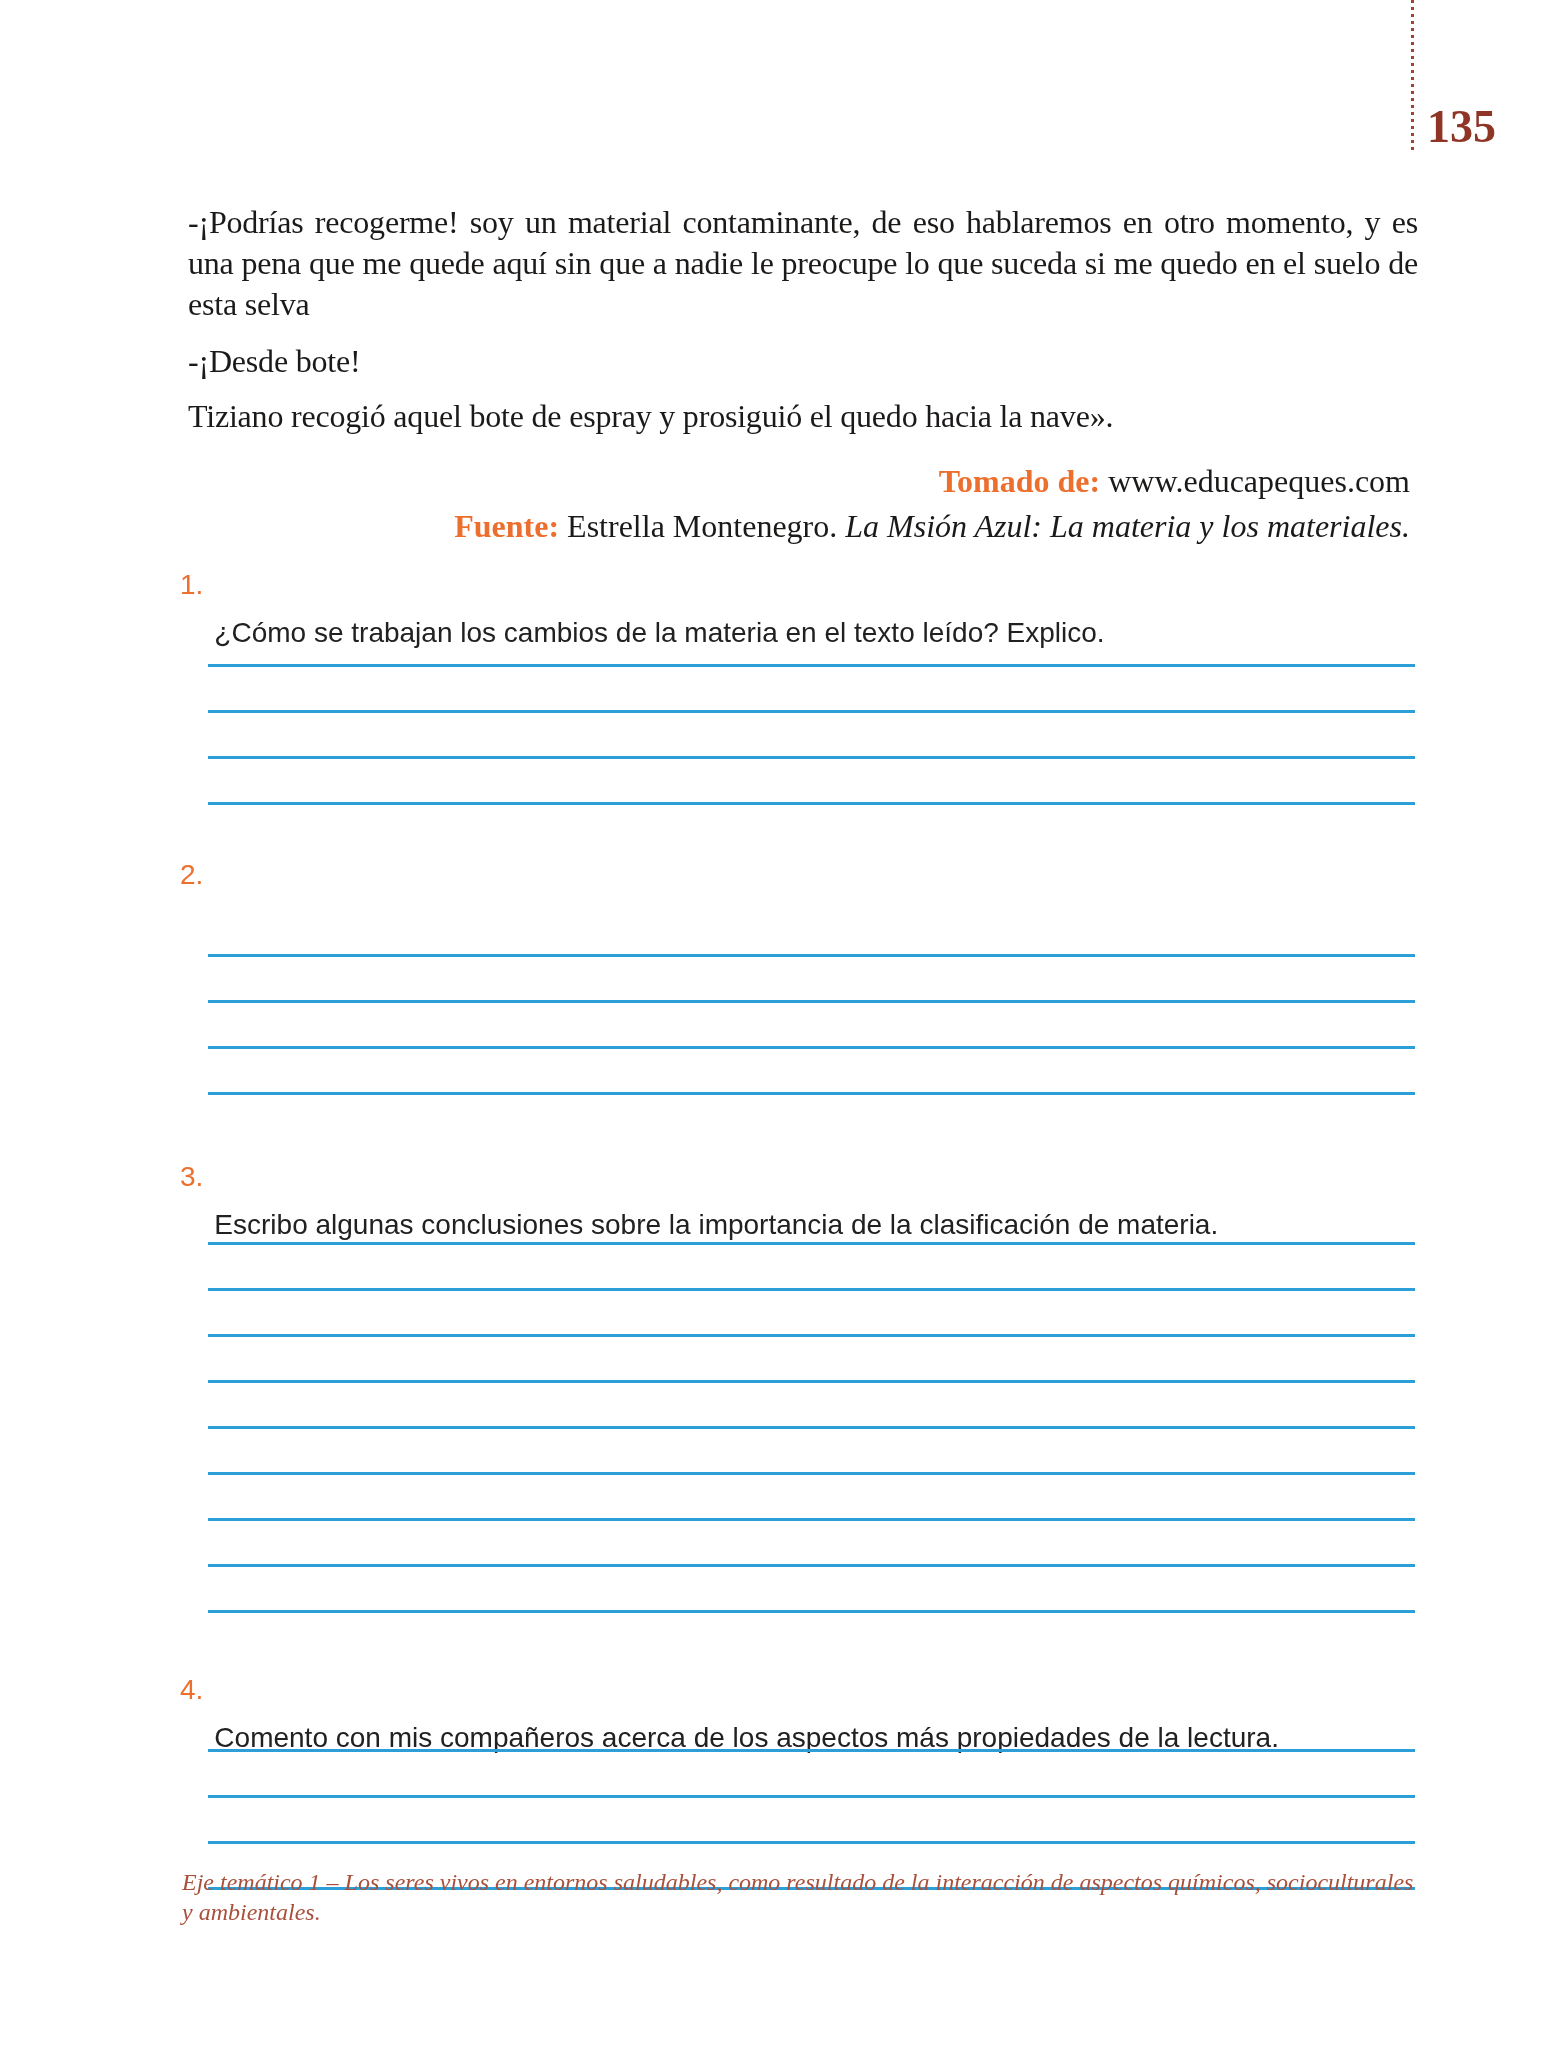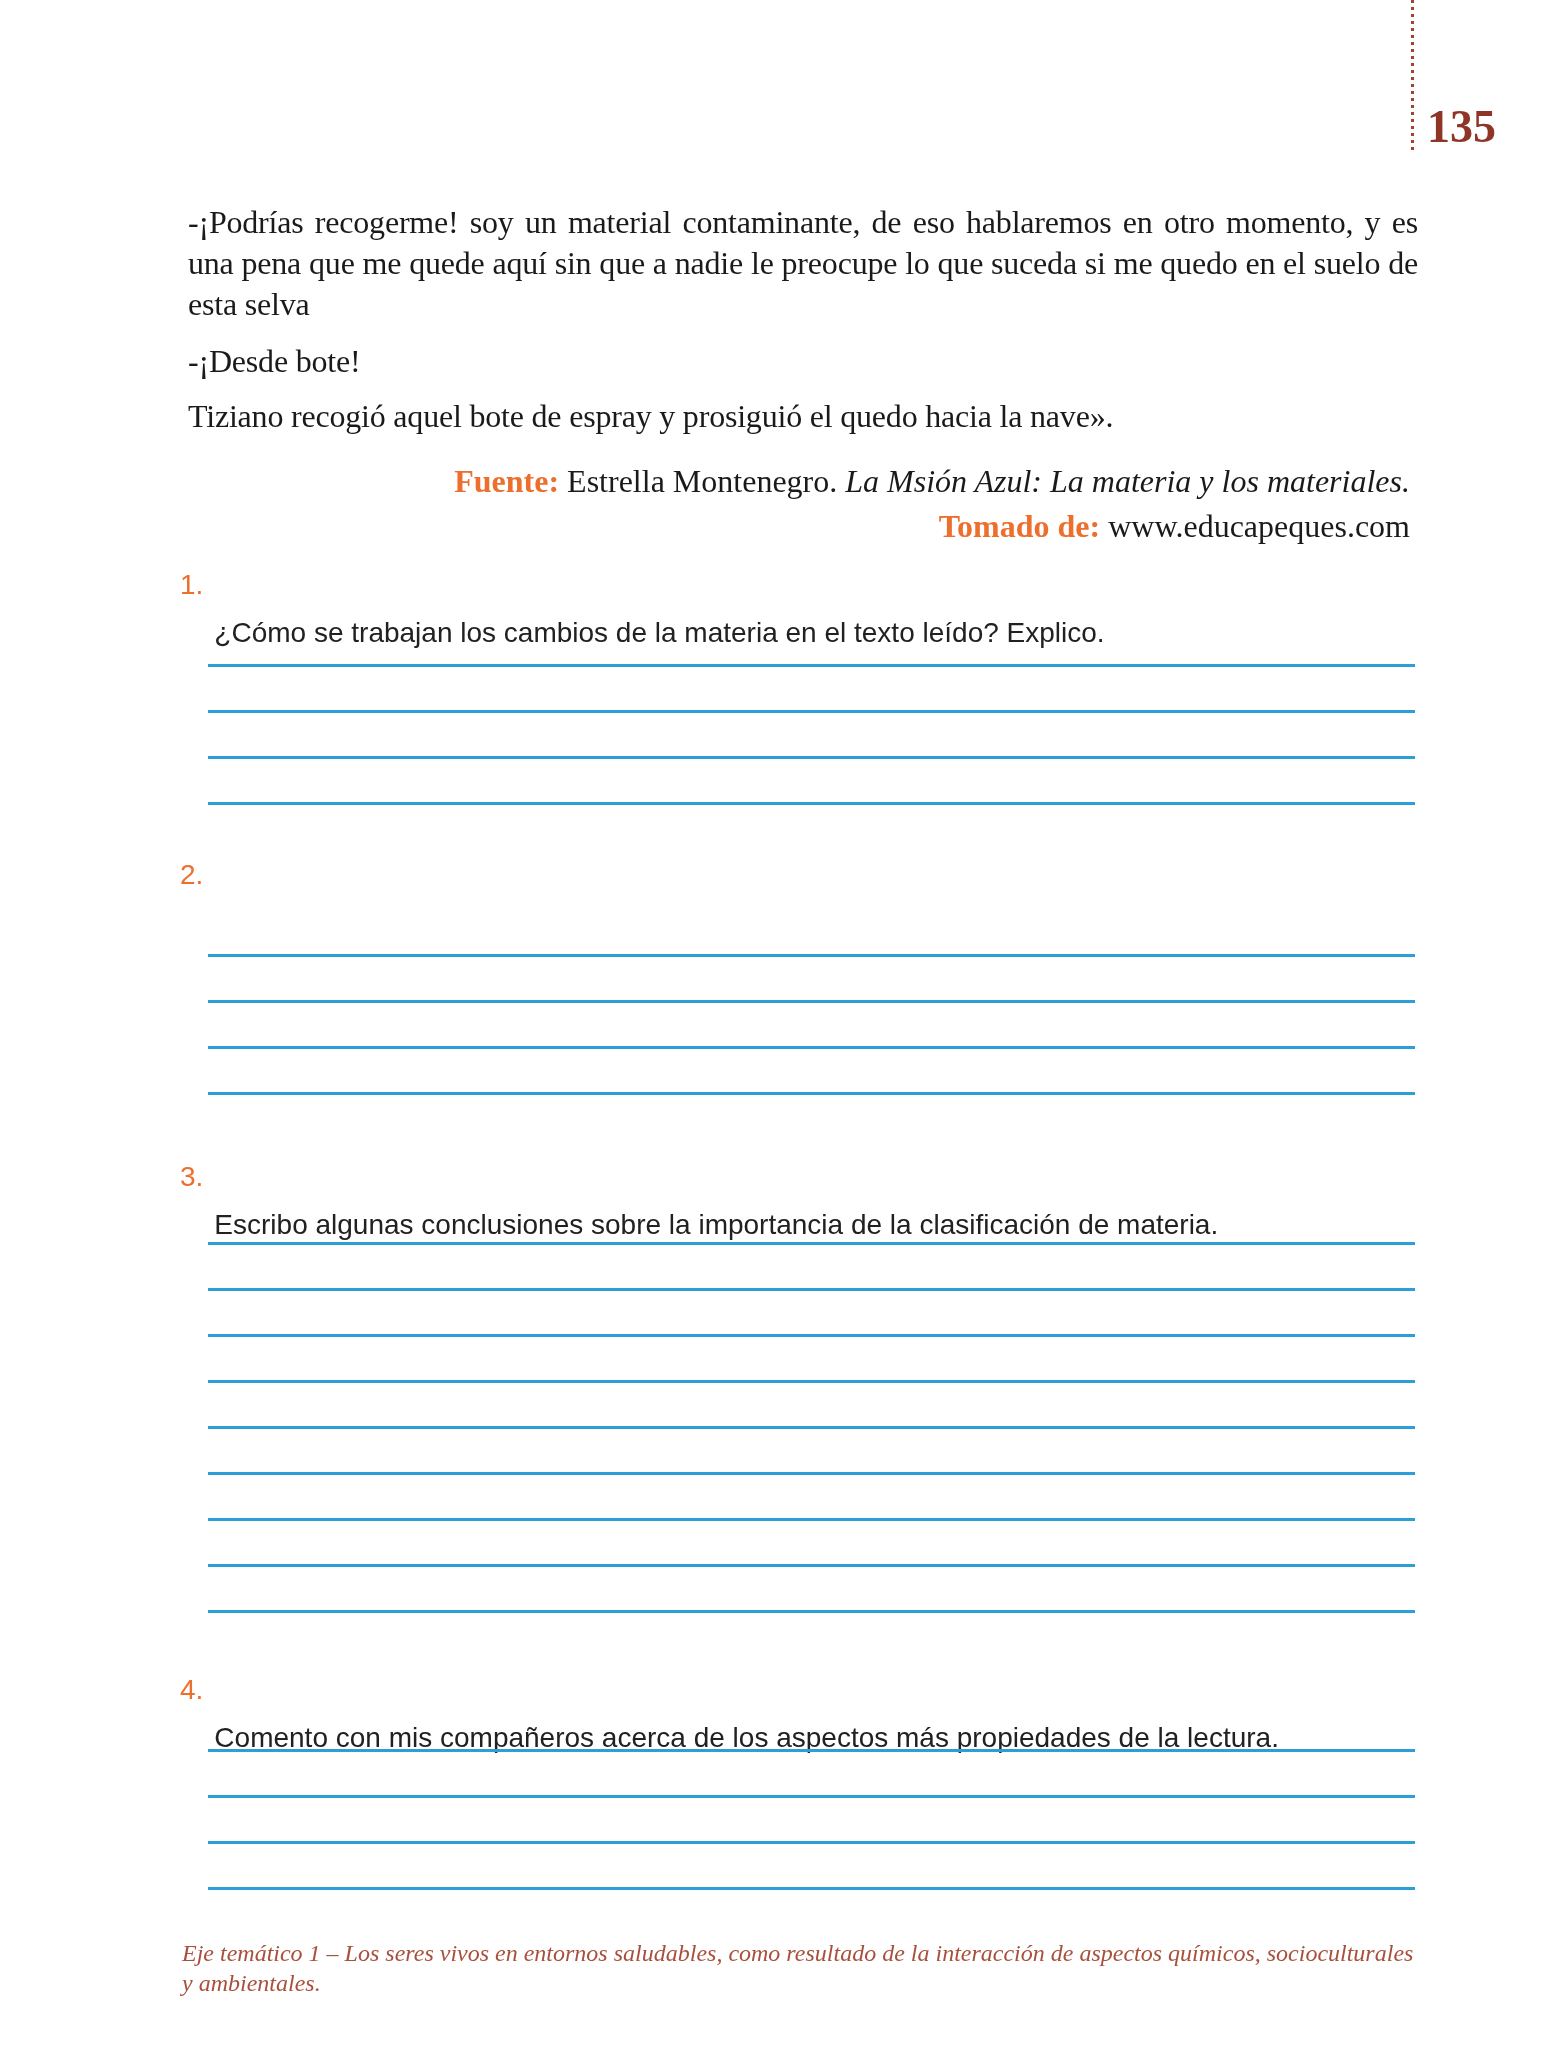--- a/index.html
+++ b/index.html
@@ -63,41 +63,41 @@
   .l2{top:911px;}
   .l3{top:1199px;}
   .l4{top:1706px;}
   .answer-line{
     box-sizing:border-box;height:46px;
     border-bottom:3px solid #2c9fd9;
   }
 
   
   .footer-note{
-    position:absolute;left:182px;width:1240px;top:1938px;
+    position:absolute;left:182px;width:1240px;top:1867px;
     font-family:"Liberation Serif", serif;
     font-style:italic;font-size:24px;line-height:30px;
     color:#a8503c;
   }
 </style>
 </head>
 <body>
 
 <div id="page">
 
   <div class="dotted-rule"></div>
   <div class="page-number">135</div>
 
   <p class="col story-para para1">-¡Podrías recogerme! soy un material contaminante, de eso hablaremos en otro momento, y es una pena que me quede aquí sin que a nadie le preocupe lo que suceda si me quedo en el suelo de esta selva</p>
   <p class="col story-para para2">-¡Desde bote!</p>
   <p class="col story-para para3">Tiziano recogió aquel bote de espray y prosiguió el quedo hacia la nave».</p>
 
   <div class="col source">
+    <div><span class="accent">Tomado de:</span><span> www.educapeques.com</span></div>
     <div><span class="accent">Fuente:</span><span> Estrella Montenegro. </span><span class="ital">La Msión Azul: La materia y los materiales.</span></div>
-    <div><span class="accent">Tomado de:</span><span> www.educapeques.com</span></div>
   </div>
 
   <div class="col question q1">
     <span class="q-num">1.</span>
     <span class="q-text">¿Cómo se trabajan los cambios de la materia en el texto leído? Explico.</span>
   </div>
   <div class="answer-lines l1">
       <div class="answer-line"></div>
       <div class="answer-line"></div>
       <div class="answer-line"></div>

